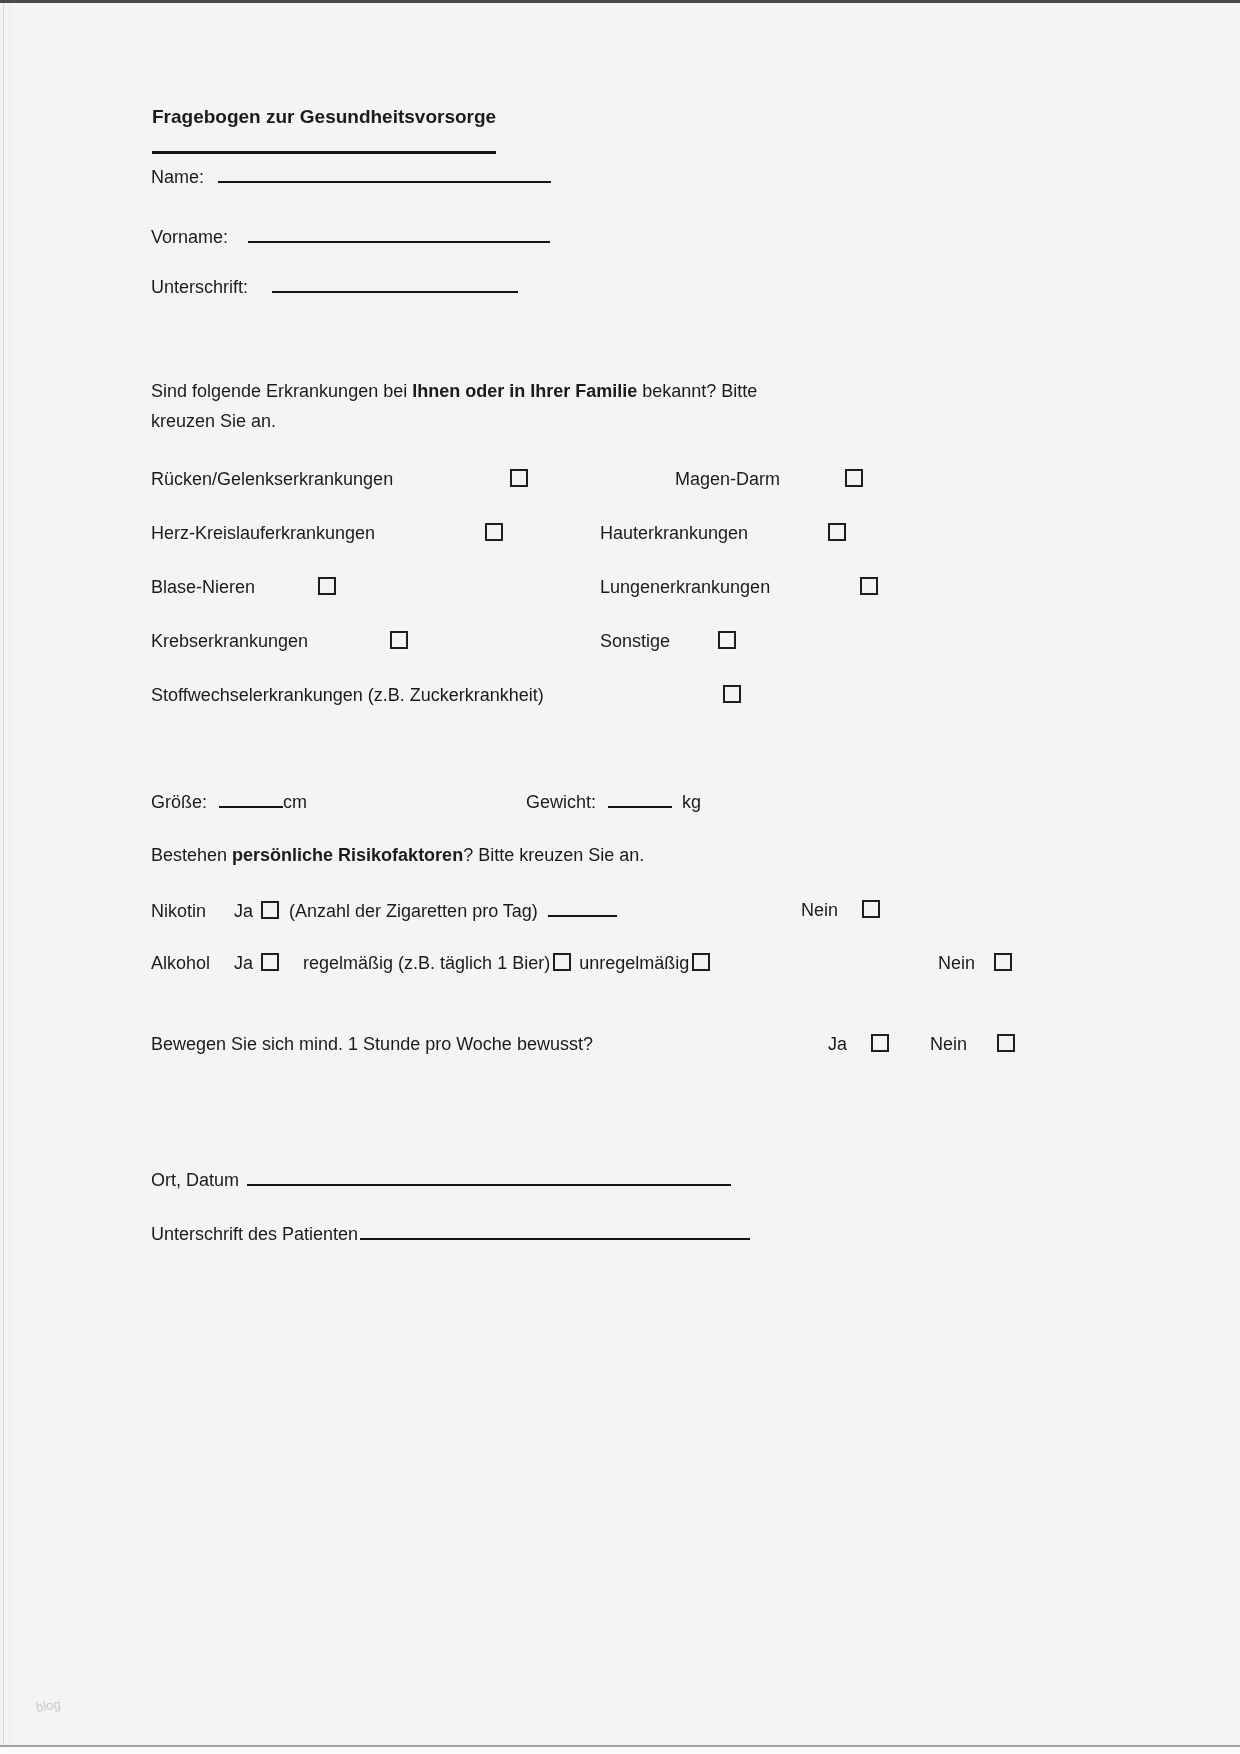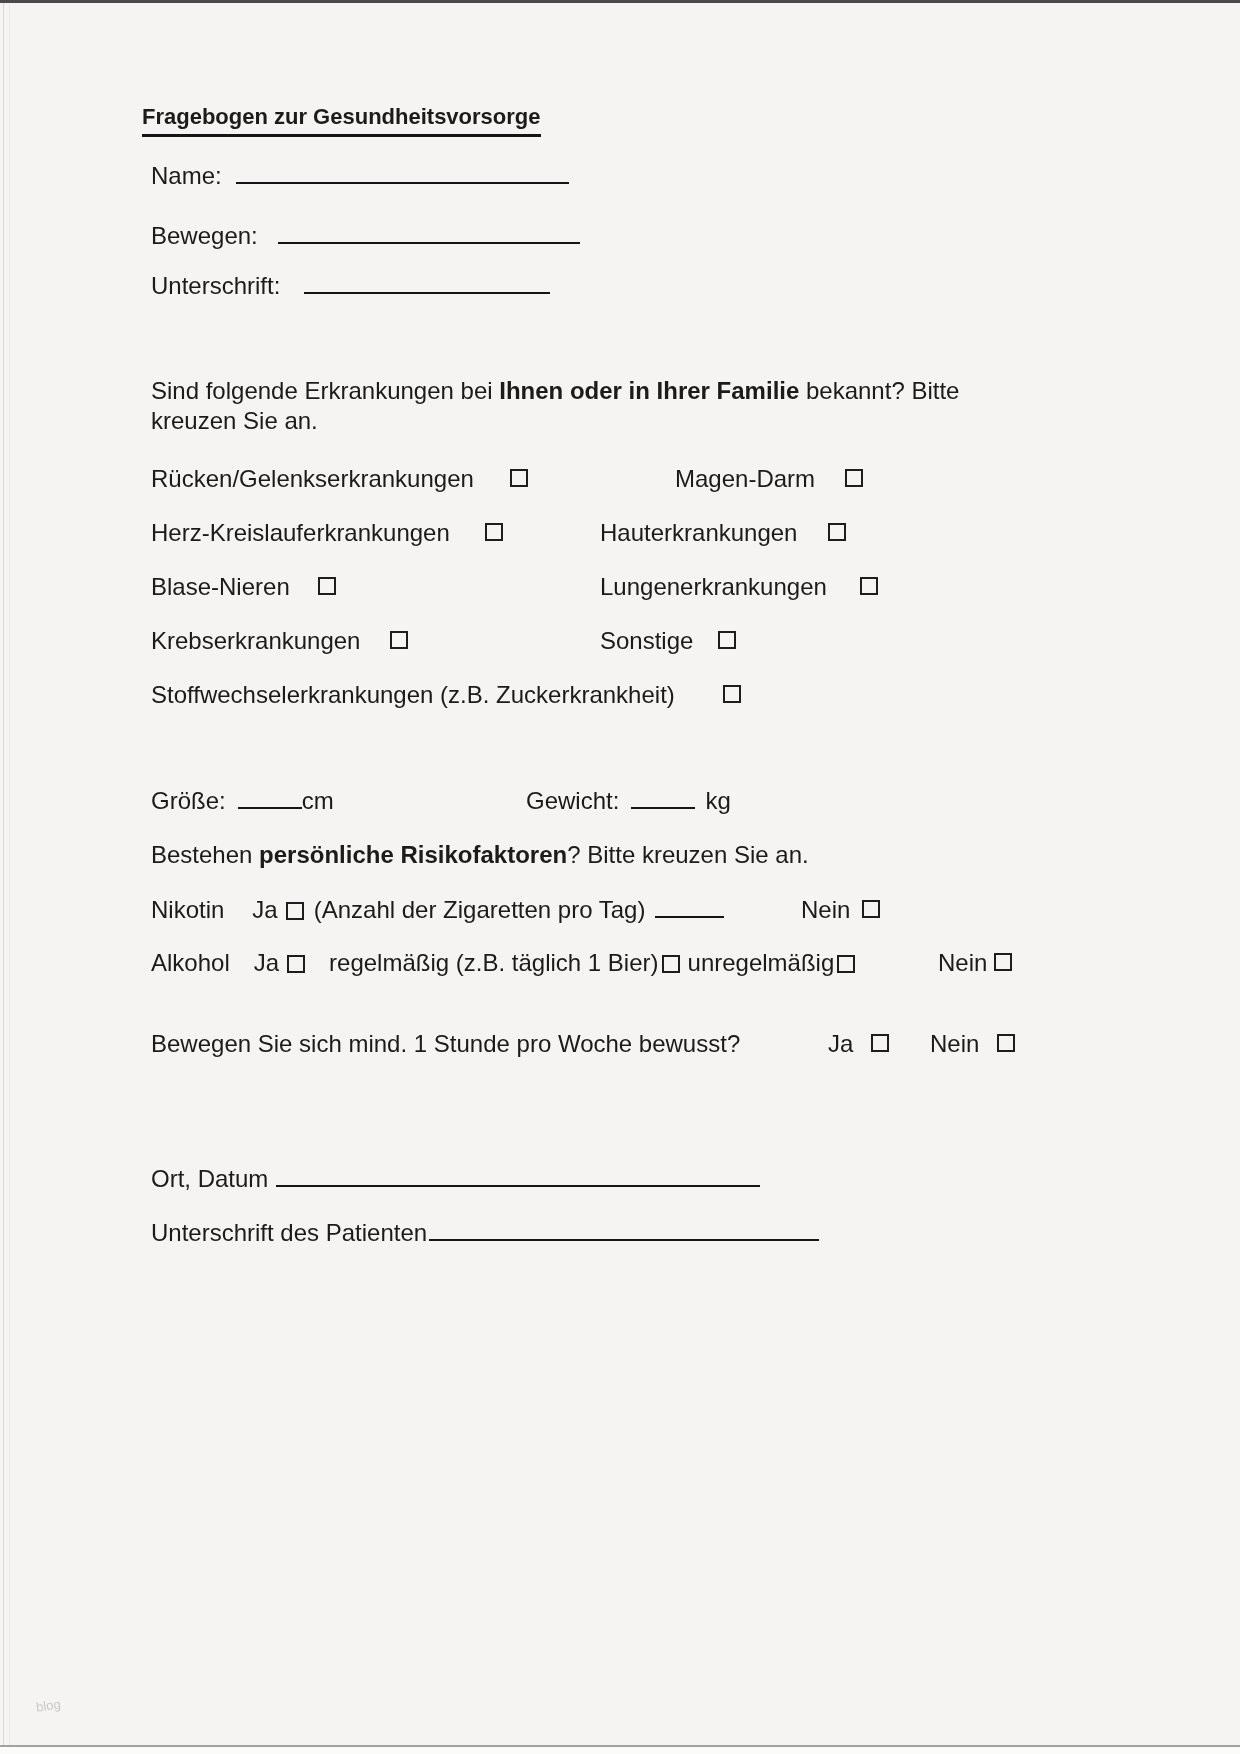--- a/index.html
+++ b/index.html
@@ -8,27 +8,27 @@
     background:#f5f4f2;color:#1b1b1b;overflow:hidden;
     font-family:"Liberation Sans", sans-serif;
   }
   .top-edge{position:absolute;top:0;left:0;right:0;height:3px;background:#4a4a4a;}
   .left-edge1{position:absolute;top:3px;left:3px;width:1px;bottom:9px;background:#d8d8d8;}
   .left-edge2{position:absolute;top:3px;left:9px;width:1px;bottom:9px;background:#eaeaea;}
   .bottom-edge{position:absolute;top:1745px;left:0;right:0;height:2px;background:#a2a2a2;}
   .bottom-strip{position:absolute;top:1747px;left:0;right:0;height:7px;background:#fbfbfa;}
 
   .title{
-    position:absolute;left:142px;top:101px;
-    font-size:22px;font-weight:bold;line-height:32px;
-    border-bottom:3px solid #151515;padding-bottom:1px;white-space:nowrap;
+    position:absolute;left:152px;top:101px;
+    font-size:19px;font-weight:bold;line-height:32px;
+    border-bottom:3px solid #151515;padding-bottom:18px;white-space:nowrap;
   }
   .line{
     position:absolute;left:151px;
-    font-size:24px;line-height:30px;white-space:nowrap;
+    font-size:18px;line-height:30px;white-space:nowrap;
   }
   .abs{position:absolute;top:0;}
   .bold{font-weight:bold;}
   .cb{
     position:absolute;top:5px;width:18px;height:18px;
     border:2px solid #1d1d1d;box-sizing:border-box;background:transparent;
   }
   .cb-inline{
     display:inline-block;width:18px;height:18px;
     border:2px solid #1d1d1d;box-sizing:border-box;vertical-align:-2px;background:transparent;
@@ -49,21 +49,21 @@
   <div class="top-edge"></div>
   <div class="left-edge1"></div>
   <div class="left-edge2"></div>
 
   <div class="title">Fragebogen zur Gesundheitsvorsorge</div>
 
   <div class="line" style="top:161px">
     <span>Name:</span><span class="blank" style="width:333px;margin-left:14px"></span>
   </div>
   <div class="line" style="top:221px">
-    <span>Bewegen:</span><span class="blank" style="width:302px;margin-left:20px"></span>
+    <span>Vorname:</span><span class="blank" style="width:302px;margin-left:20px"></span>
   </div>
   <div class="line" style="top:271px">
     <span>Unterschrift:</span><span class="blank" style="width:246px;margin-left:24px"></span>
   </div>
 
   <div class="line" style="top:376px">
     <div><span>Sind folgende Erkrankungen bei </span><span class="bold">Ihnen oder in Ihrer Familie</span><span> bekannt? Bitte</span></div>
     <div><span>kreuzen Sie an.</span></div>
   </div>
 

